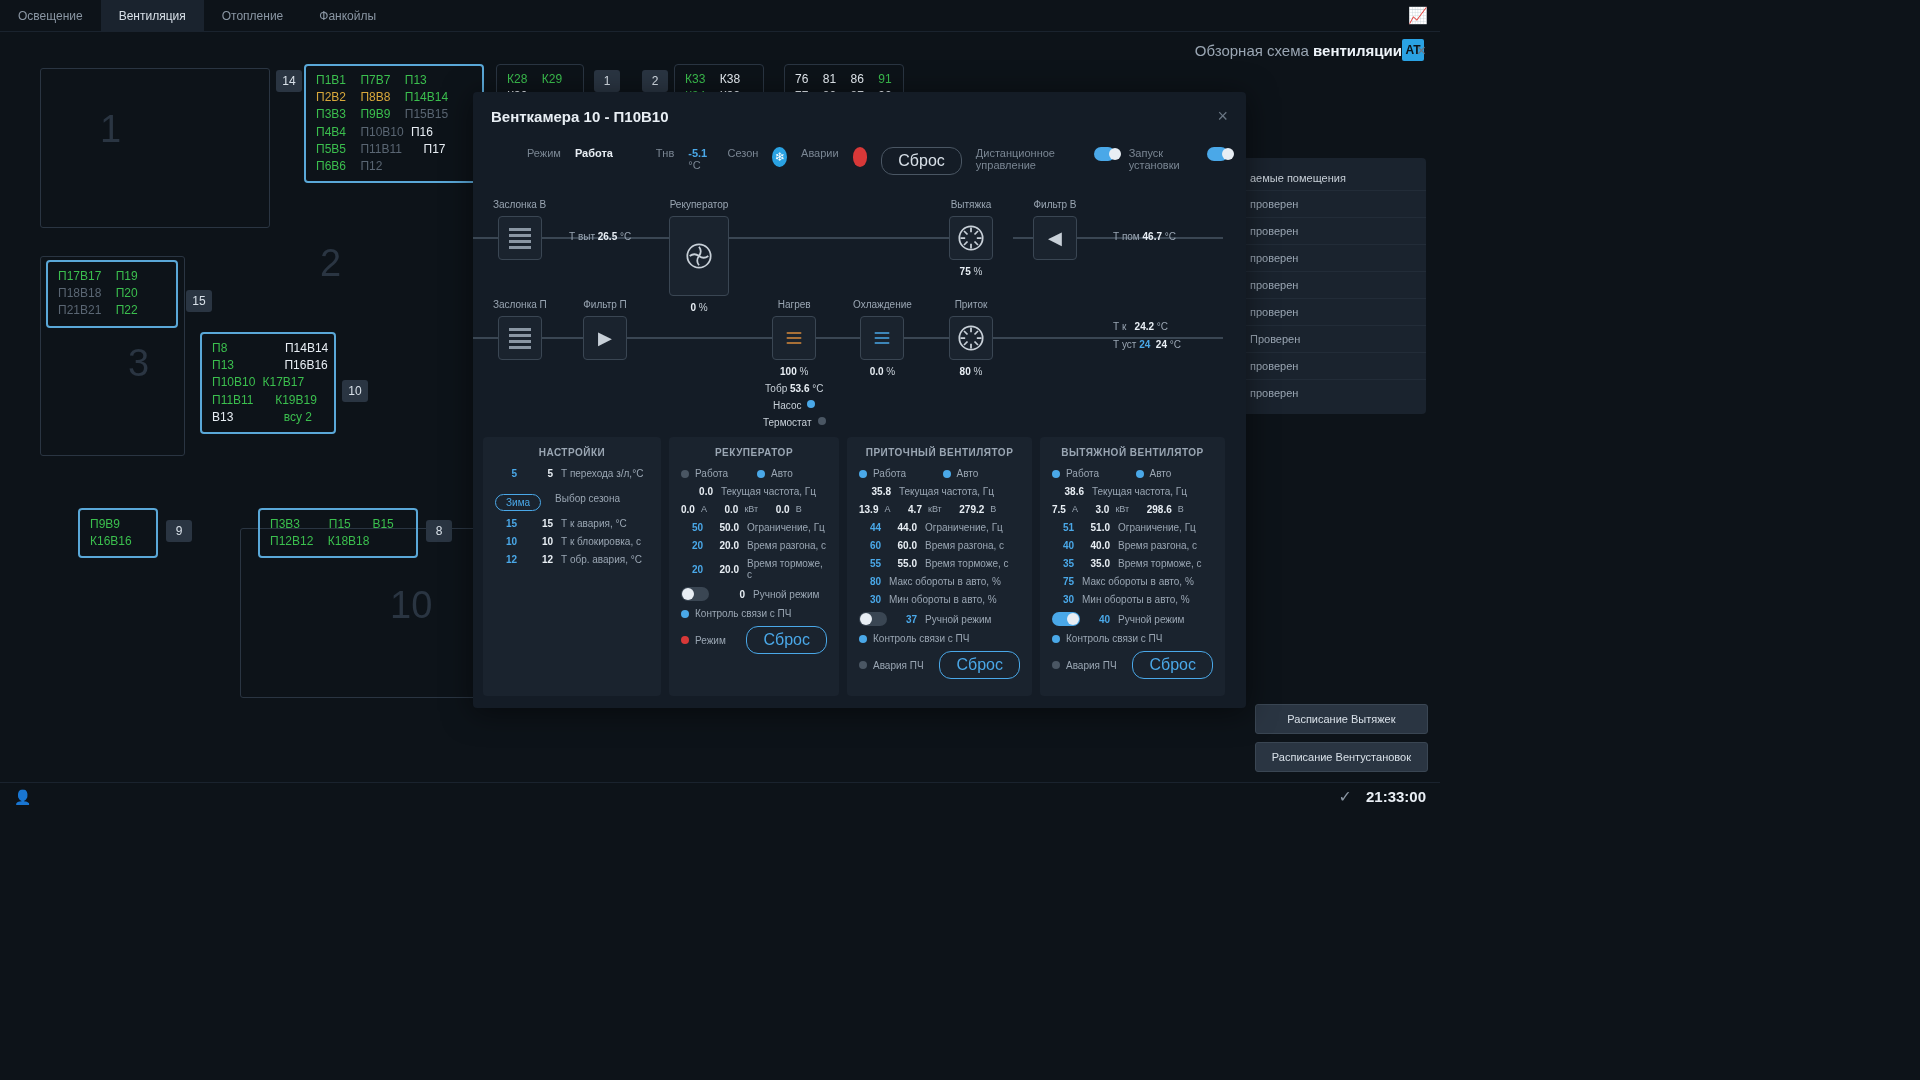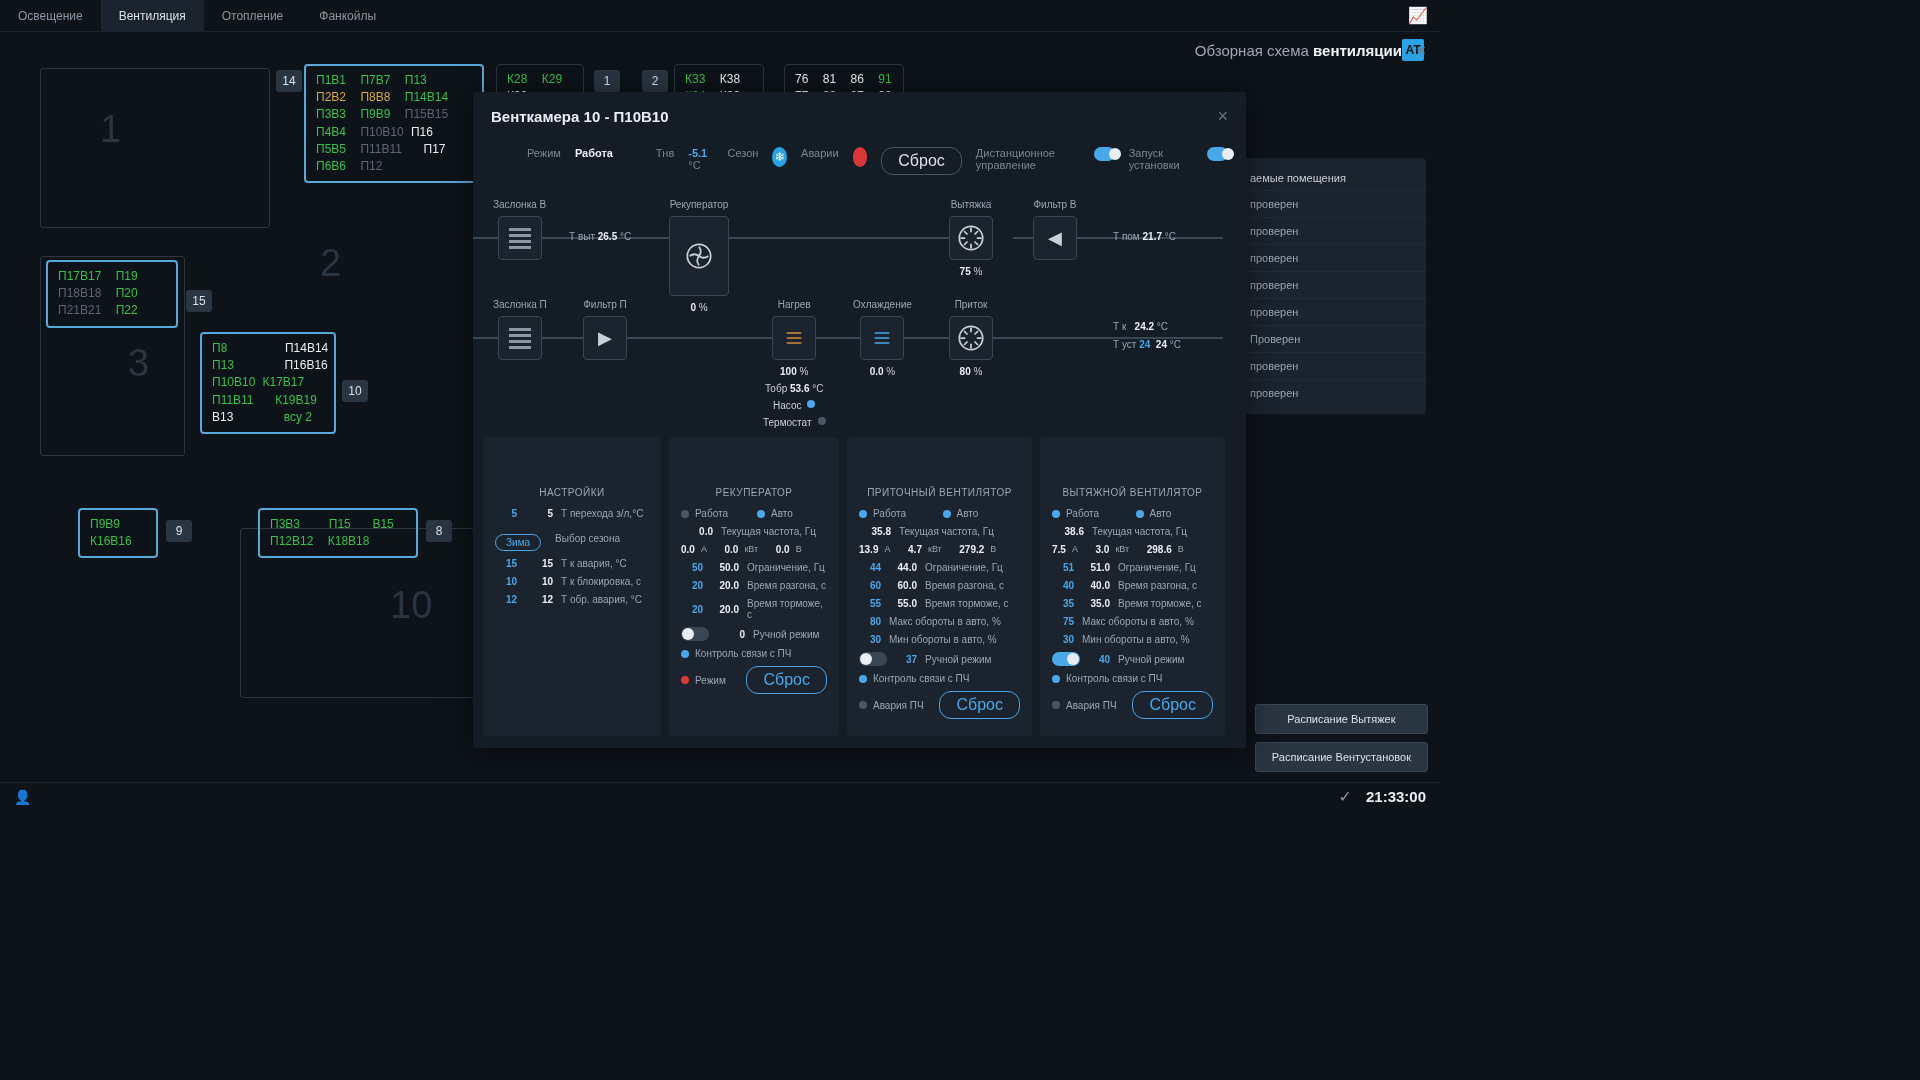--- a/index.html
+++ b/index.html
@@ -44,21 +44,21 @@
 .unit .ttl { color:#9aa6b3; font-size:10px; margin-bottom:6px; }
 .box { width:44px; height:44px; border:1px solid #3a4653; border-radius:4px; background:#1a232e; display:flex; align-items:center; justify-content:center; margin:0 auto; }
 .sub { color:#c8d0d8; font-size:10px; margin-top:6px; }
 .sub .w { color:#e8eef4; font-weight:600; }
 .line { position:absolute; height:2px; background:#3a4653; }
 .temp { position:absolute; font-size:10px; color:#9aa6b3; }
 .temp .v { color:#e8eef4; font-weight:600; }
 .panels { display:flex; gap:8px; padding:0 10px 12px; }
 .panel { background:#1a232e; border-radius:4px; padding:10px 12px; font-size:10px; }
 .panel.p1 { width:178px; } .panel.p2 { width:170px; } .panel.p3 { width:185px; } .panel.p4 { width:185px; }
-.panel .ph { color:#9aa6b3; text-align:center; font-size:10px; letter-spacing:0.5px; margin-bottom:10px; font-weight:400;margin-top:40px; }
+.panel .ph { color:#9aa6b3; text-align:center; font-size:10px; letter-spacing:0.5px; margin-bottom:10px; font-weight:700; }
 .prow { display:flex; align-items:center; gap:8px; margin-bottom:7px; font-size:10px; }
 .prow .c1 { width:22px; color:#4aa8e8; font-weight:600; text-align:right; }
 .prow .c2 { width:28px; color:#e8eef4; font-weight:600; text-align:right; }
 .prow .c3 { flex:1; color:#9aa6b3; }
 .dot { width:8px; height:8px; border-radius:50%; display:inline-block; }
 .dot.off { background:#4a5663; } .dot.on { background:#4aa8e8; } .dot.red { background:#d83838; }
 .chip { border:1px solid #4aa8e8; color:#4aa8e8; padding:2px 10px; border-radius:10px; font-size:10px;margin-top:8px; }
 .pstat { display:flex; gap:6px; align-items:center; margin-bottom:7px; }
 .pstat .t { color:#9aa6b3; flex:1; }
 .triple { display:flex; gap:6px; margin-bottom:7px; }
@@ -224,21 +224,21 @@
           </svg>
         </div>
       <div class="sub"><span class="w">75</span> %</div>
     </div>
     <div class="unit" style="left:560px;top:10px">
       <div class="ttl">Фильтр В</div>
       <div class="box">
           <span style="color:#c8d0d8;font-size:18px">◀</span>
         </div>
     </div>
-    <div class="temp" style="left:640px;top:42px"><span>Т пом</span> <span class="v">21.7</span> °C</div>
+    <div class="temp" style="left:640px;top:42px"><span>Т пом</span> <span class="v">46.7</span> °C</div>
 
     <div class="line" style="left:0;top:148px;width:750px"></div>
     <div class="unit" style="left:20px;top:110px">
       <div class="ttl">Заслонка П</div>
       <div class="box">
           <div class="damper">
             <div></div>
             <div></div>
             <div></div>
             <div></div>

